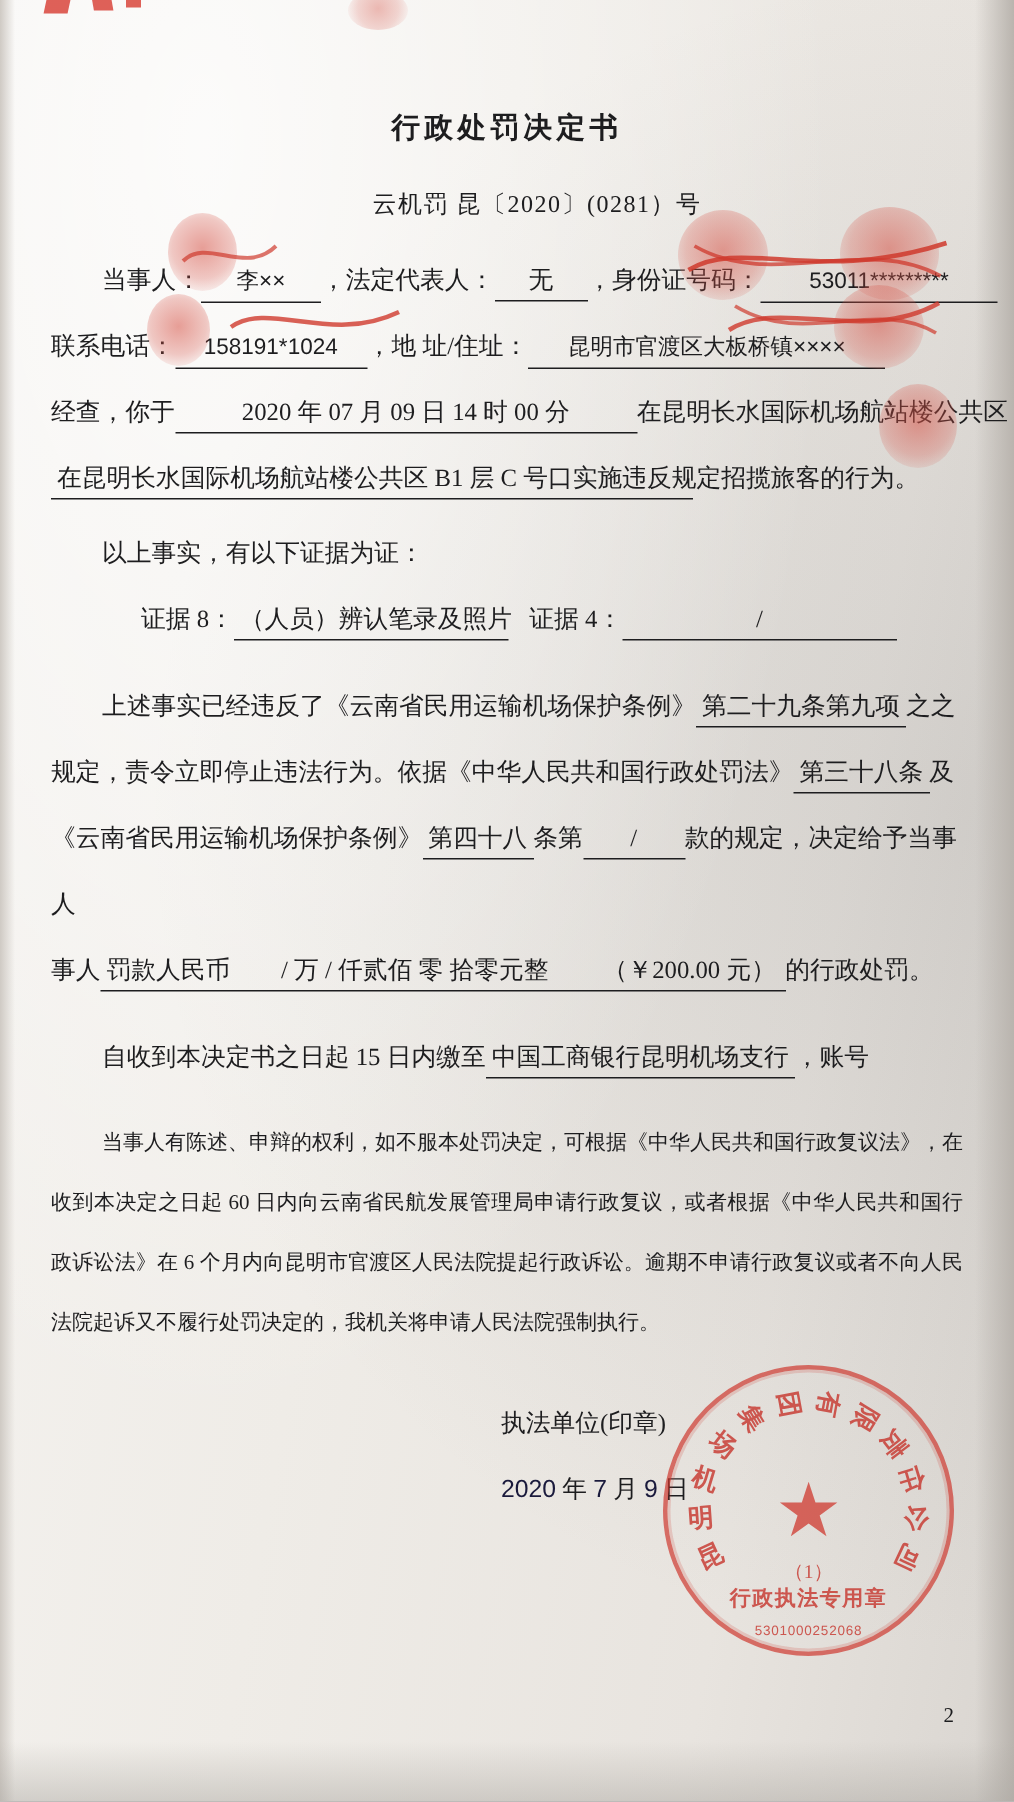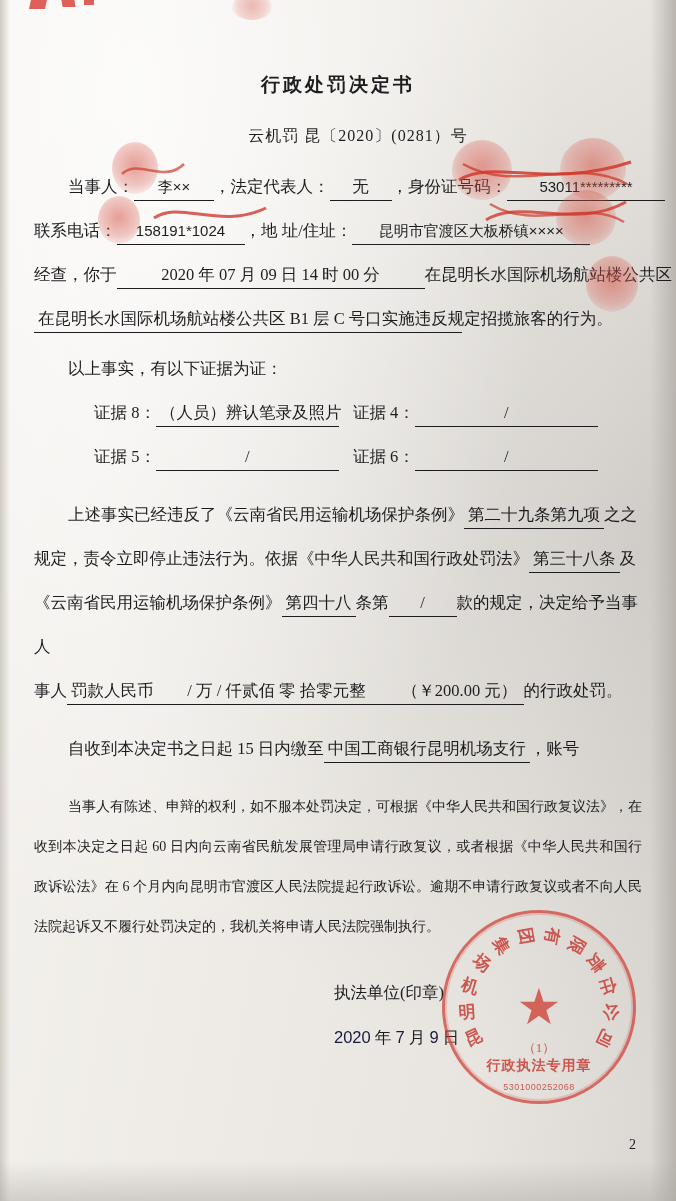--- a/index.html
+++ b/index.html
@@ -273,23 +273,20 @@
       <span>经查，你于</span><span class="ul u-date">2020 年 07 月 09 日 14 时 00 分</span>在昆明长水国际机场航站楼公共区 B1
     </div>
     <div class="line">
       <span class="ul" style="width:420px;text-align:left">在昆明长水国际机场航站楼公共区 B1 层 C 号口实施违反规定招揽旅客的行为。</span>
     </div>
 
     <div class="line indent" style="margin-top:6px;">以上事实，有以下证据为证：</div>
 
     <div class="evidence-row">
       <span class="lbl">证据 8：</span><span class="ul u-w1">（人员）辨认笔录及照片</span><span class="gap"></span><span class="lbl">证据 4：</span><span class="ul u-w2">/</span>
-    </div>
-    <div class="evidence-row">
-      <span class="lbl">证据 5：</span><span class="ul u-w1">/</span><span class="gap"></span><span class="lbl">证据 6：</span><span class="ul u-w2">/</span>
     </div>
 
     <div class="line wrap" style="margin-top:14px; line-height:44px;">
       <span style="padding-left:34px">上述事实已经违反了《云南省民用运输机场保护条例》</span><span class="ul u-clause" style="width:auto">第二十九条第九项</span>之<span>之规定，责令立即停止违法行为。依据《中华人民共和国行政处罚法》</span><span class="ul" style="width:auto">第三十八条</span><span>及《云南省民用运输机场保护条例》</span><span class="ul" style="width:auto">第四十八</span><span>条第</span><span class="ul u-sub">/</span><span>款的规定，决定给予当事人</span>
     </div>
 
     <div class="line">
       事人<span class="ul" style="width:auto">罚款人民币</span><span class="ul" style="width:230px">/ 万 / 仟贰佰 零 拾零元整</span><span class="ul" style="width:120px">（￥200.00 元）</span><span>的行政处罚。</span>
     </div>
 

